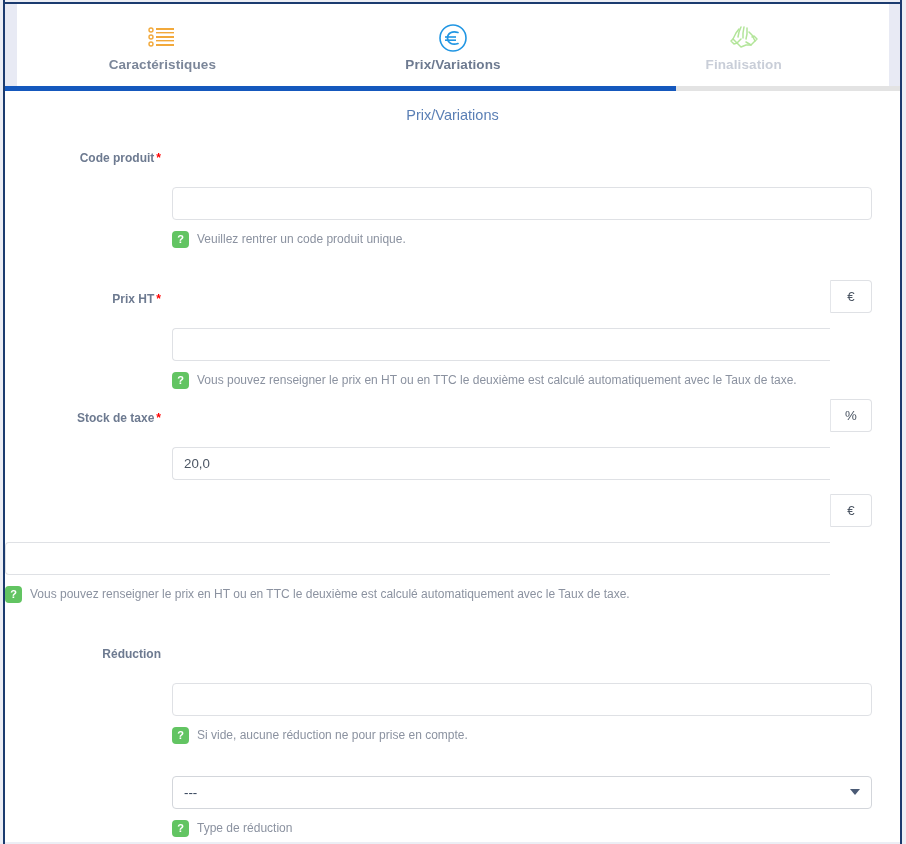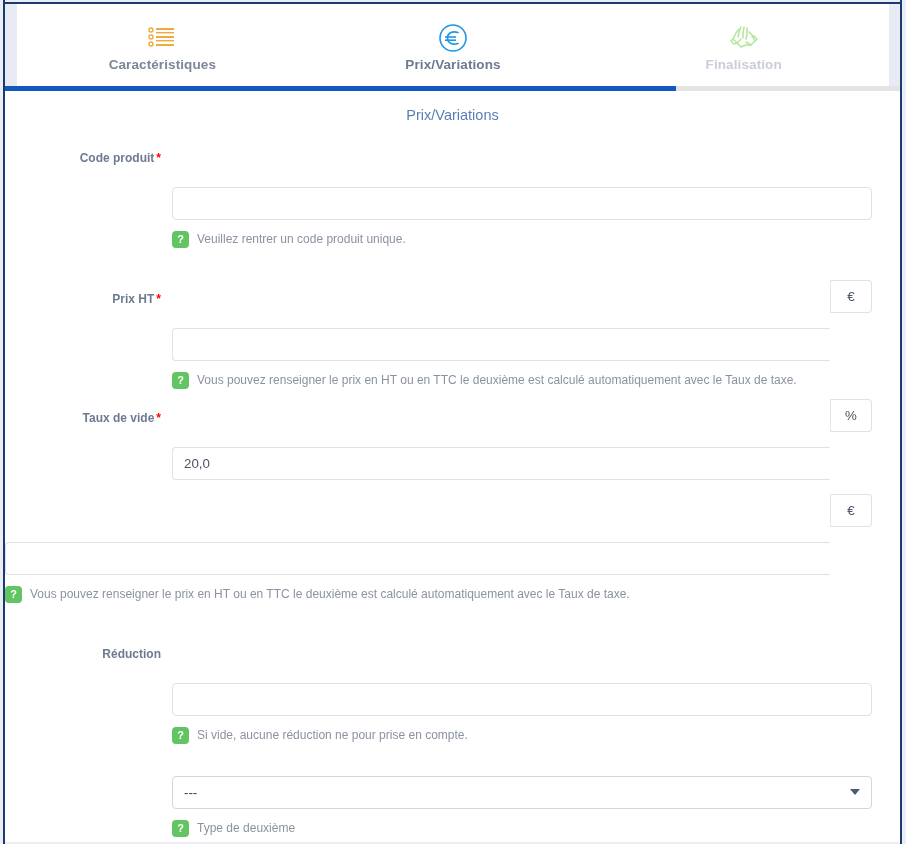--- a/index.html
+++ b/index.html
@@ -309,21 +309,21 @@
           <div class="help">
             <span class="help-badge" style="background: rgb(98, 196, 98);">?</span>
             <span class="help-text">Vous pouvez renseigner le prix en HT ou en TTC le deuxième est calculé automatiquement avec le Taux de taxe.</span>
           </div>
         </div>
       </div>
 
       <div class="gap-sm"></div>
       <div class="row">
         <div class="label-col">
-          <span>Taux de vide</span><span class="req">*</span>
+          <span>Stock de taxe</span><span class="req">*</span>
         </div>
         <div class="field-col">
           <div class="input-wrap">
             <input class="txt has-suffix" type="text" value="20,0" style="">
             <span class="suffix">%</span>
           </div>
         </div>
       </div>
 
       <div style="height:14px"></div>
@@ -361,21 +361,21 @@
         <div class="label-col"></div>
         <div class="field-col">
           <div class="select-wrap">
             <select class="sel">
               <option>---</option>
             </select>
             <span class="sel-arrow"></span>
           </div>
           <div class="help">
             <span class="help-badge" style="background: rgb(98, 196, 98);">?</span>
-            <span class="help-text">Type de deuxième</span>
+            <span class="help-text">Type de réduction</span>
           </div>
         </div>
       </div>
 
       <div class="gap"></div>
       <div class="row">
         <div class="label-col"></div>
         <div class="field-col">
           <div class="select-wrap">
             <select class="sel">

